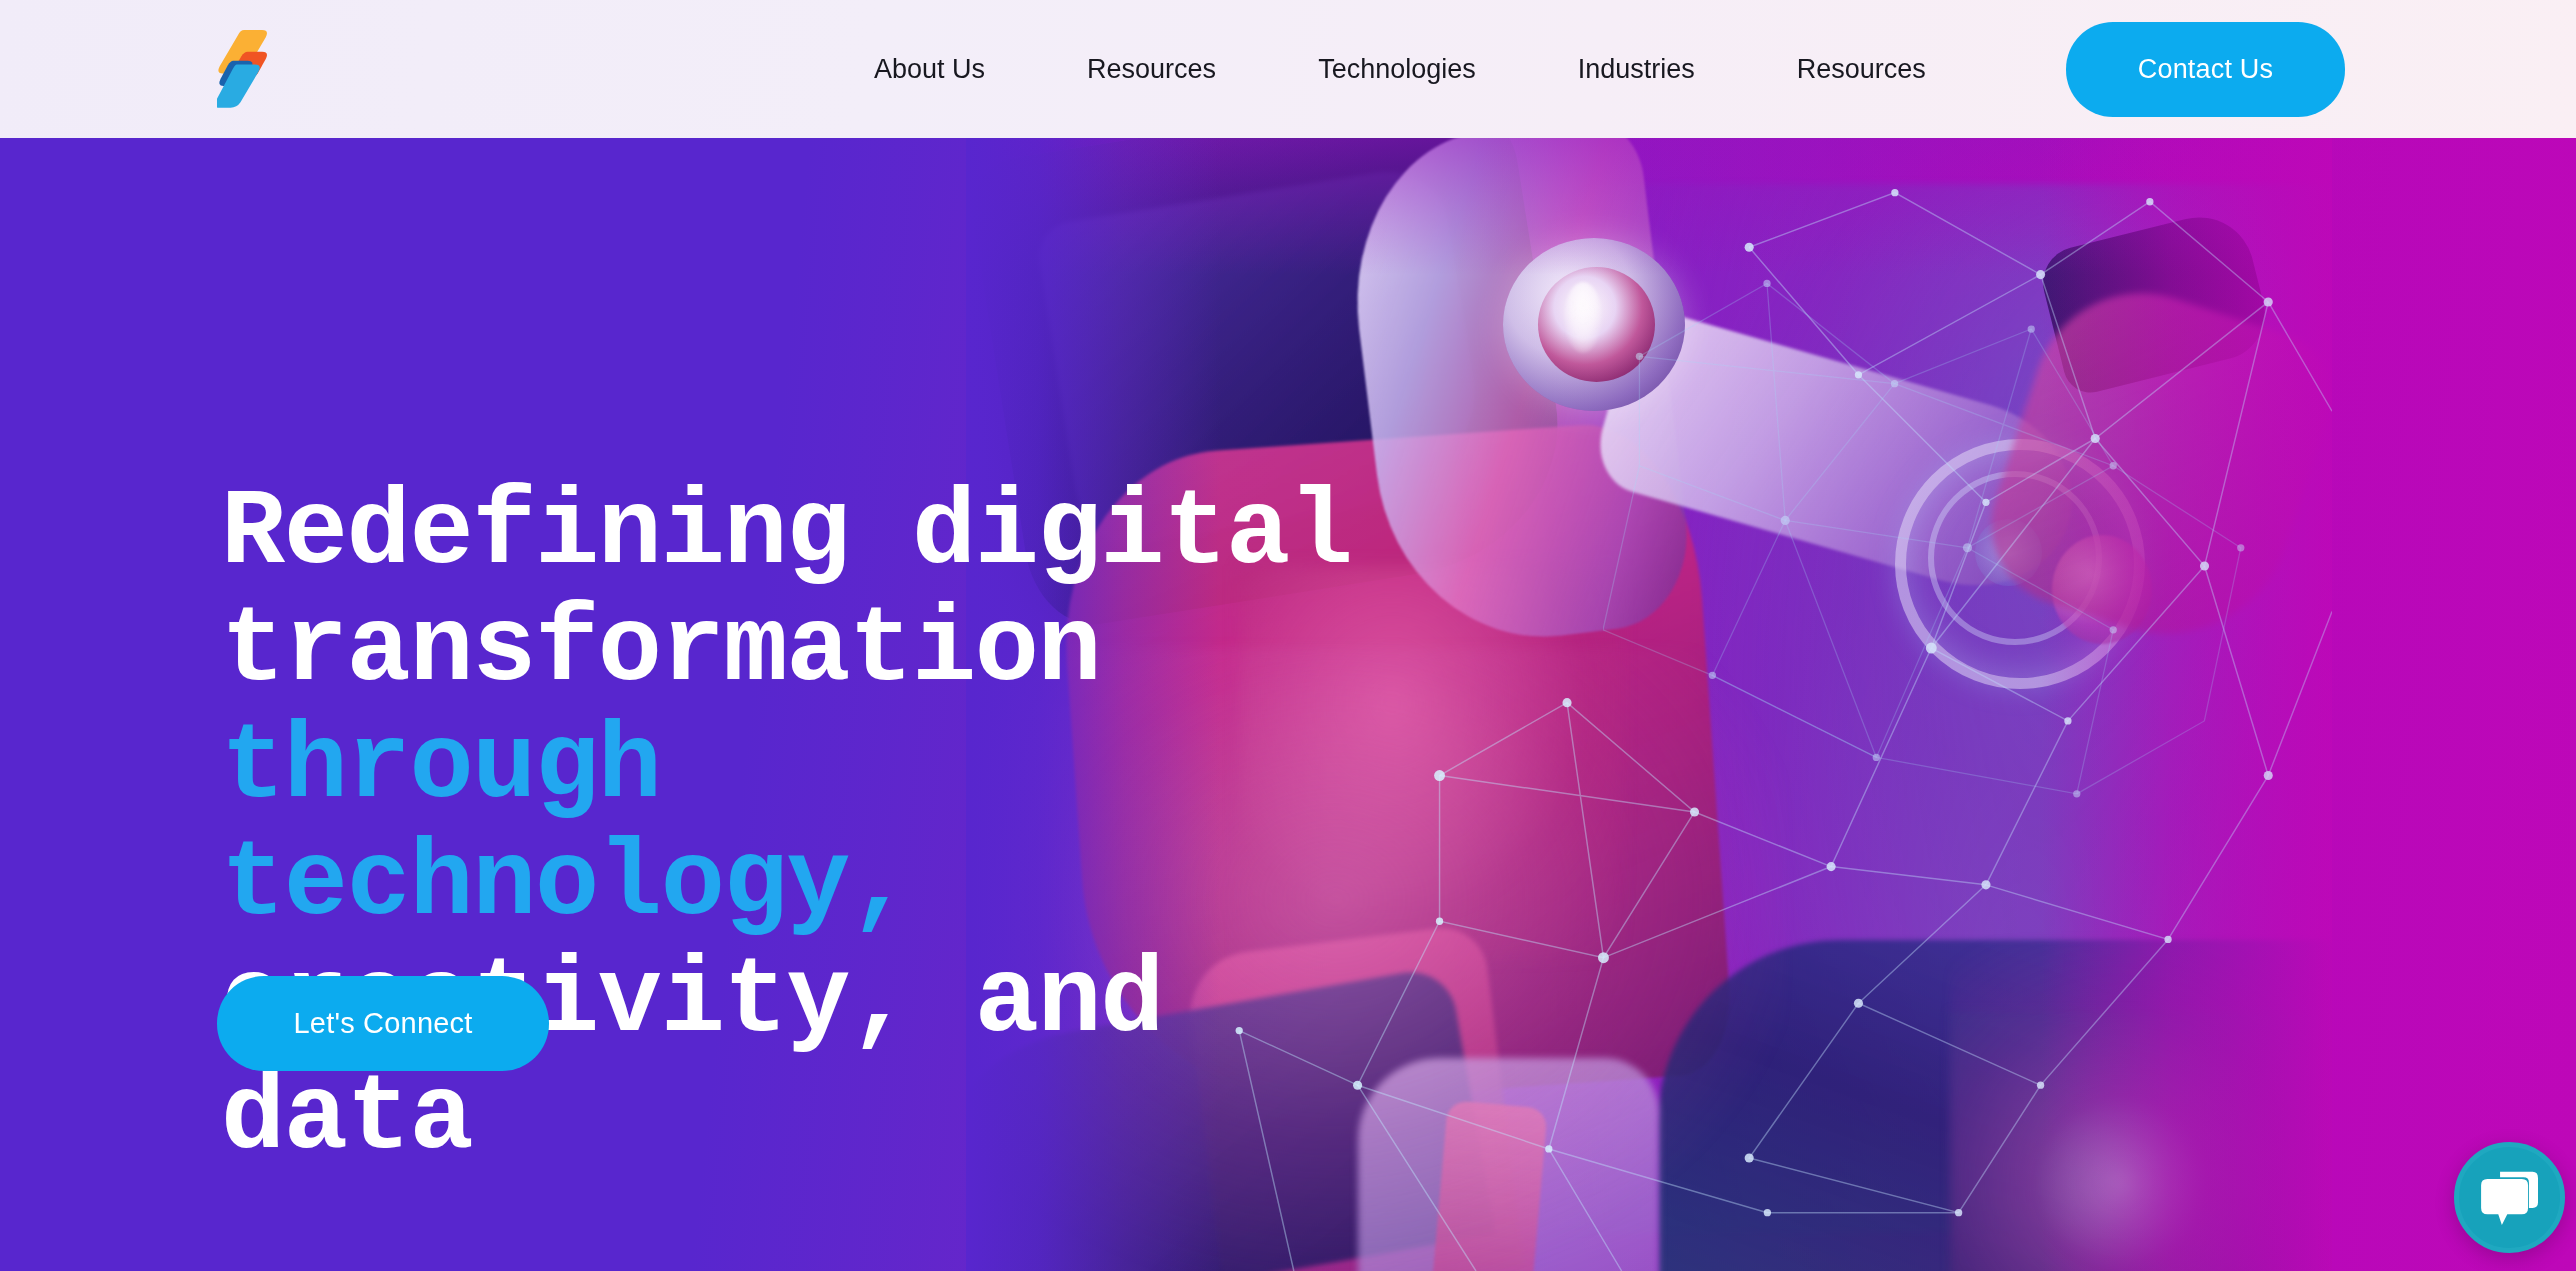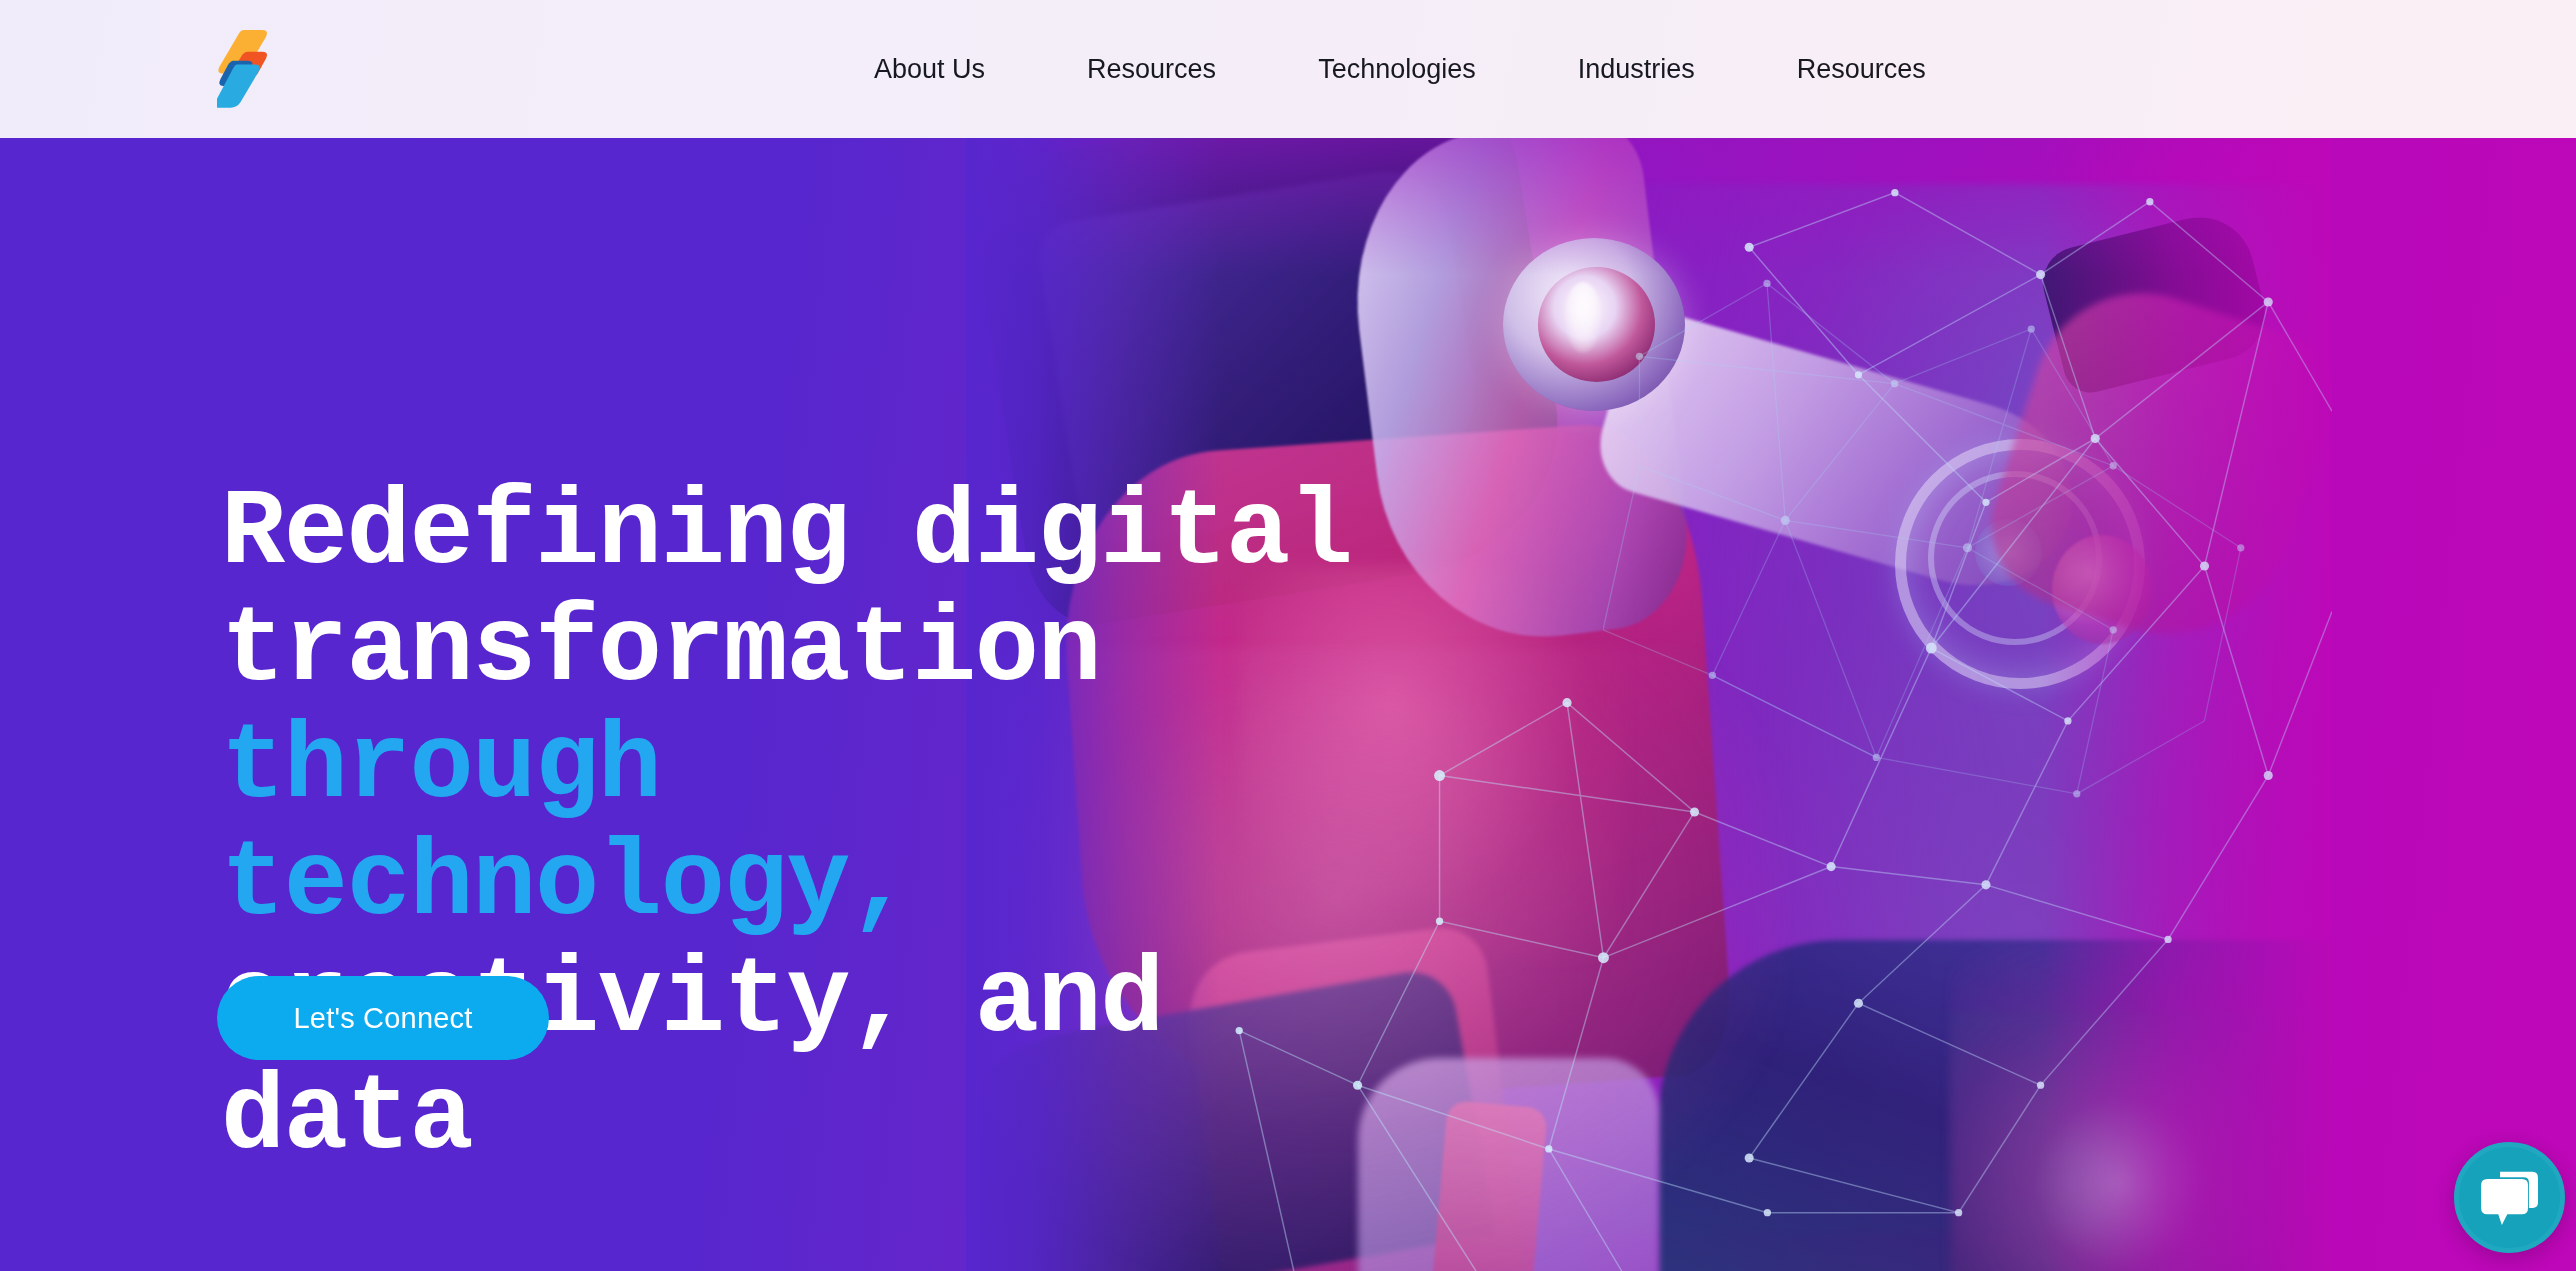--- a/index.html
+++ b/index.html
@@ -239,21 +239,21 @@
     font-size:107px;
     line-height:117px;
     letter-spacing:-1.4px;
     color:#ffffff;
     position:absolute;top:337px;left:4px;width:1166px;
   }
   .headline .accent{color:#22a7f0;}
 
   .connect-btn{
     position:absolute;top:838px;left:0;
-    width:332px;height:84px;border-radius:47px;
+    width:332px;height:95px;border-radius:47px;
     background:#0cabef;border:none;cursor:pointer;
     color:#ffffff;font-size:29px;font-family:"Liberation Sans",sans-serif;
     display:flex;align-items:center;justify-content:center;letter-spacing:0.2px;
   }
 
   
   .chat-widget{
     position:absolute;left:2454px;top:1142px;
     width:111px;height:111px;border-radius:50%;
     background:#17a2bb;border:5.5px solid #1fa8c0;
@@ -283,20 +283,21 @@
     </a>
 
     <nav class="nav">
       <a class="nav-item">About Us</a>
       <a class="nav-item">Resources</a>
       <a class="nav-item">Technologies</a>
       <a class="nav-item">Industries</a>
       <a class="nav-item">Resources</a>
     </nav>
 
+    <button class="contact-btn">Contact Us</button>
   </header>
 
   <section class="hero">
 
     <div class="photo">
       <div class="ph teal-glow"></div>
       <div class="ph visor"></div>
       <div class="ph visor-face"></div>
       <div class="ph face"></div>
       <div class="ph cheek"></div>

